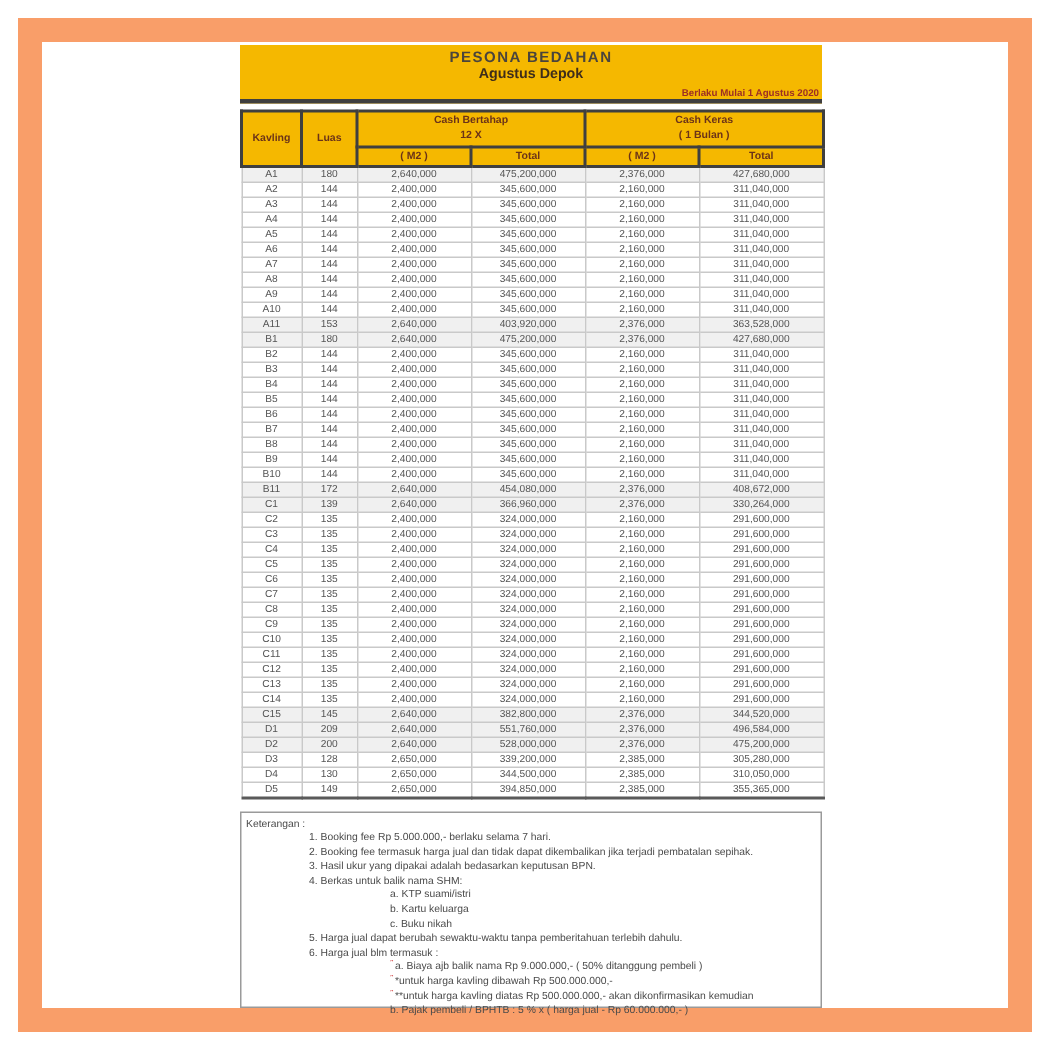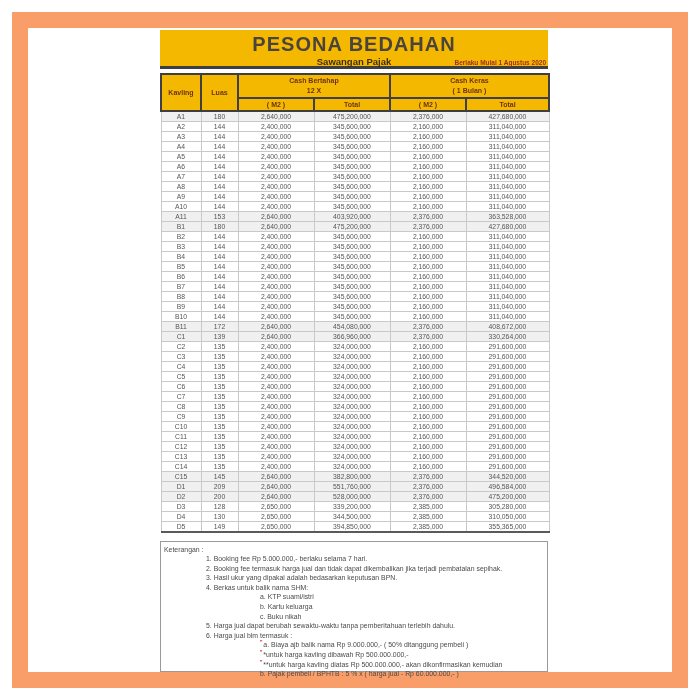--- a/index.html
+++ b/index.html
@@ -12,21 +12,21 @@
     border:16px solid var(--frame-orange,#F99E69);
   }
   .content { position:absolute; left:160px; top:30px; width:388px; }
 
   
   .title-block {
     position:relative; background:var(--header-yellow,#F5B800);
     height:36px; border-bottom:3px solid #3f3f3f;
   }
   .title-block .title {
-    padding-top:3px; text-align:center; font-size:20px; letter-spacing:1px;
+    padding-top:3px; text-align:center; font-size:10px; letter-spacing:1px;
     color:var(--title-text,#4a443c); font-weight:bold;
   }
   .title-block .subtitle {
     text-align:center; font-size:9.5px; font-weight:bold;
     color:var(--subtitle-text,#3f2d1a);
   }
   .title-block .effective {
     position:absolute; right:2px; bottom:0px; font-size:6.5px;
     color:var(--effective-text,#9c2f24); font-weight:bold;
   }
@@ -70,21 +70,21 @@
 </head>
 <body>
 
 <div class="canvas">
   <div class="frame"></div>
 
   <div class="content">
 
     <div class="title-block">
       <div class="title">PESONA BEDAHAN</div>
-      <div class="subtitle">Sawangan Pajak</div>
+      <div class="subtitle">Agustus Depok</div>
       <div class="effective">Berlaku Mulai 1 Agustus 2020</div>
     </div>
 
     <table class="price-table">
       <colgroup>
         <col style="width:40px">
           <col style="width:37px">
         <col style="width:76px">
           <col style="width:76px">
         <col style="width:76px">

